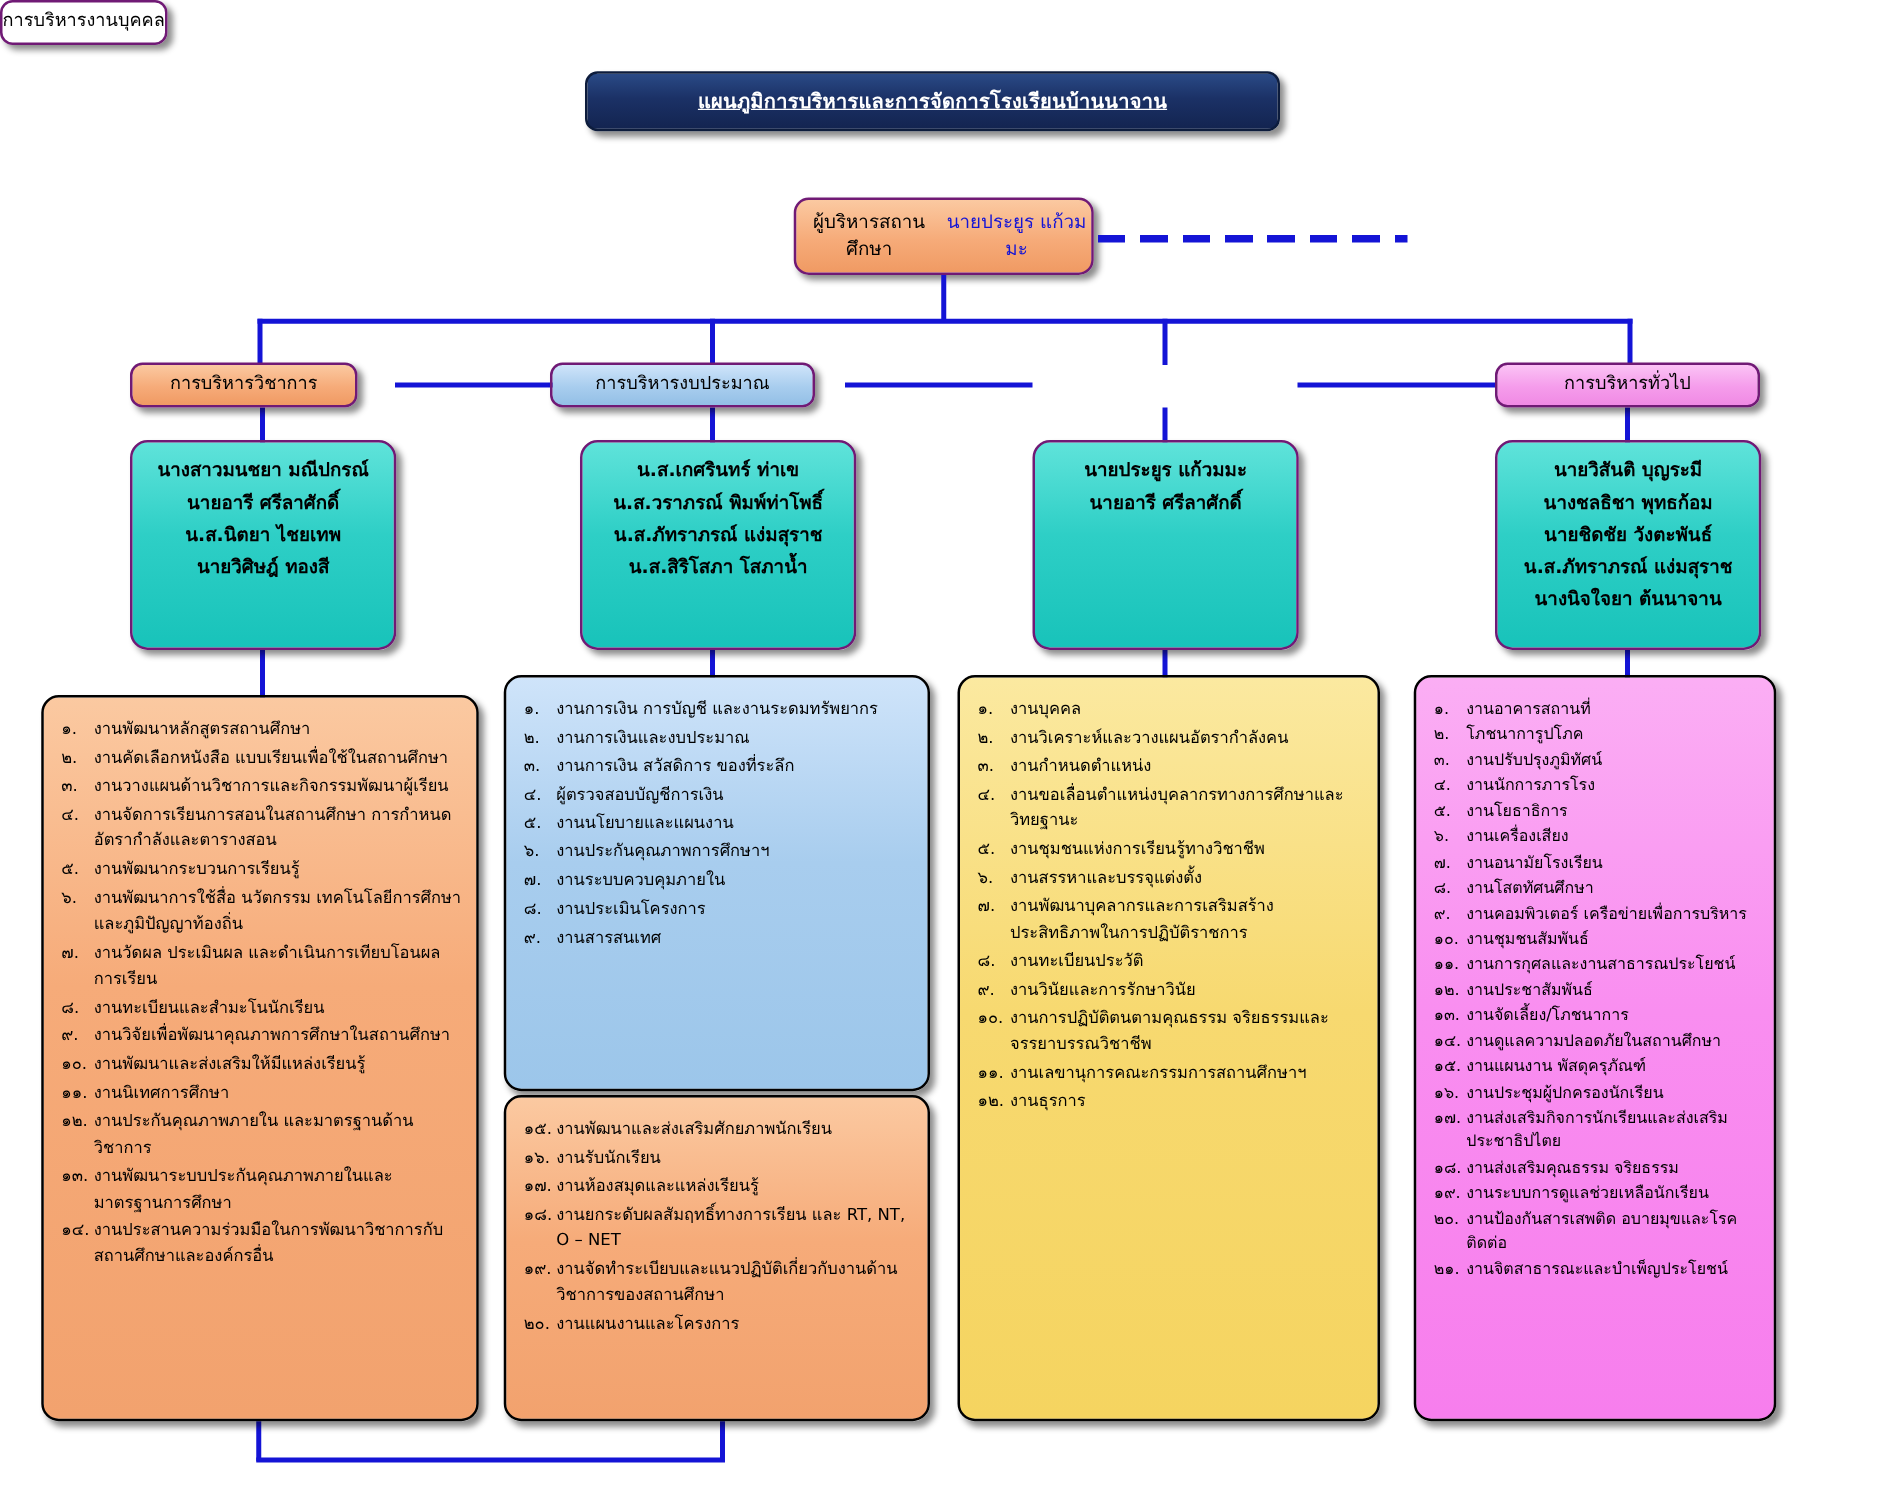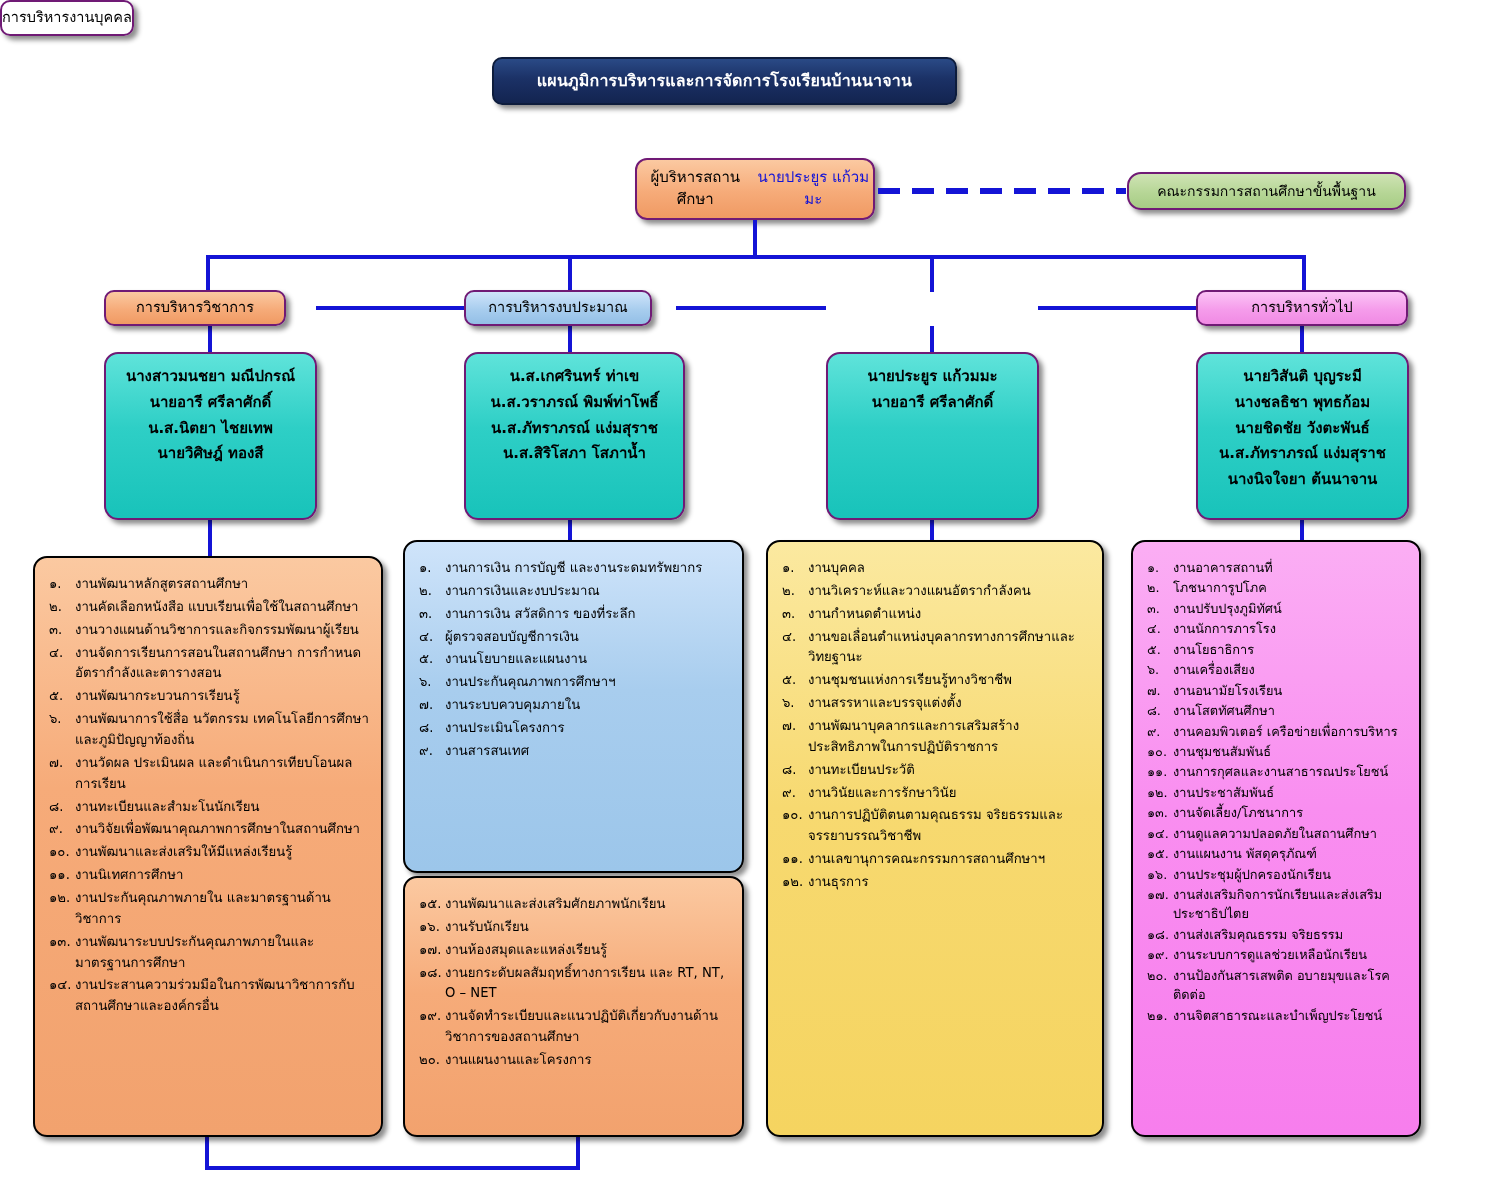--- a/index.html
+++ b/index.html
@@ -19,28 +19,29 @@
     box-shadow: 4px 4px 5px rgba(0,0,0,0.45);
     display: flex;
     align-items: center;
     justify-content: center;
     text-align: center;
     line-height: 1.45;
   }
 
   
   #title {
-    left: 492px; top: 57px; width: 465px; height: 48px;
+    left: 468px; top: 57px; width: 556px; height: 48px;
     background: linear-gradient(180deg,#2a4a86 0%,#1b3166 45%,#132450 100%);
     color: #ffffff;
     border: 2px solid #0d1c3c;
     border-radius: 10px;
     font-size: 16px;
     font-weight: 600;
     letter-spacing: .2px;
+    text-decoration: underline;
   }
 
   
   #director {
     left: 635px; top: 158px; width: 240px; height: 62px;
     background: linear-gradient(180deg,#fbc9a1 0%,#f6ab79 55%,#f09a63 100%);
     flex-direction: row;
     font-size: 15px;
     color: #000;
   }
@@ -67,21 +68,21 @@
 
   
   .dept {
     height: 36px;
     font-size: 14.5px;
     color: #000;
     border-radius: 10px;
   }
   #dept0 { left: 104px;  top: 290px; width: 182px;
            background: linear-gradient(180deg,#fbc9a1 0%,#f6ab79 55%,#f09a63 100%); }
-  #dept1 { left: 464px;  top: 290px; width: 188px;
+  #dept1 { left: 440px;  top: 290px; width: 212px;
            background: linear-gradient(180deg,#cfe4fa 0%,#a8cdee 55%,#93bfe6 100%); }
   #dept2 { left": 0; left: 826px;  top: 290px; width: 212px;
            background: linear-gradient(180deg,#fbe9a0 0%,#f7d970 55%,#f3cf55 100%); }
   #dept3 { left: 1196px; top: 290px; width: 212px;
            background: linear-gradient(180deg,#fbc3f5 0%,#f59ceb 55%,#f08ae4 100%); }
 
   /* ---------- staff (teal) boxes ---------- */
   .staff {
     background: linear-gradient(180deg,#5fe3da 0%,#2ecfc6 45%,#18c3ba 100%);
     flex-direction: column;
@@ -142,21 +143,20 @@
 
 <div id="stage">
 
   <div class="box" id="title">แผนภูมิการบริหารและการจัดการโรงเรียนบ้านนาจาน</div>
 
   <div class="box" id="director">
     <div>ผู้บริหารสถานศึกษา</div>
     <div class="sub">นายประยูร แก้วมมะ</div>
   </div>
 
-  <div class="box" id="committee">คณะกรรมการสถานศึกษาขั้นพื้นฐาน</div>
 
   <div id="dash-link"></div>
 
   <div class="ln" style="left:753px; top:220px; width:4px; height:38px;"></div>
 
   <div class="ln" style="left:206px; top:255px; width:1100px; height:4px;"></div>
 
   <div class="ln" style="left:206px; top:255px; width:4px; height:37px;"></div>
   <div class="ln" style="left:568px; top:255px; width:4px; height:37px;"></div>
   <div class="ln" style="left:930px; top:255px; width:4px; height:37px;"></div>

